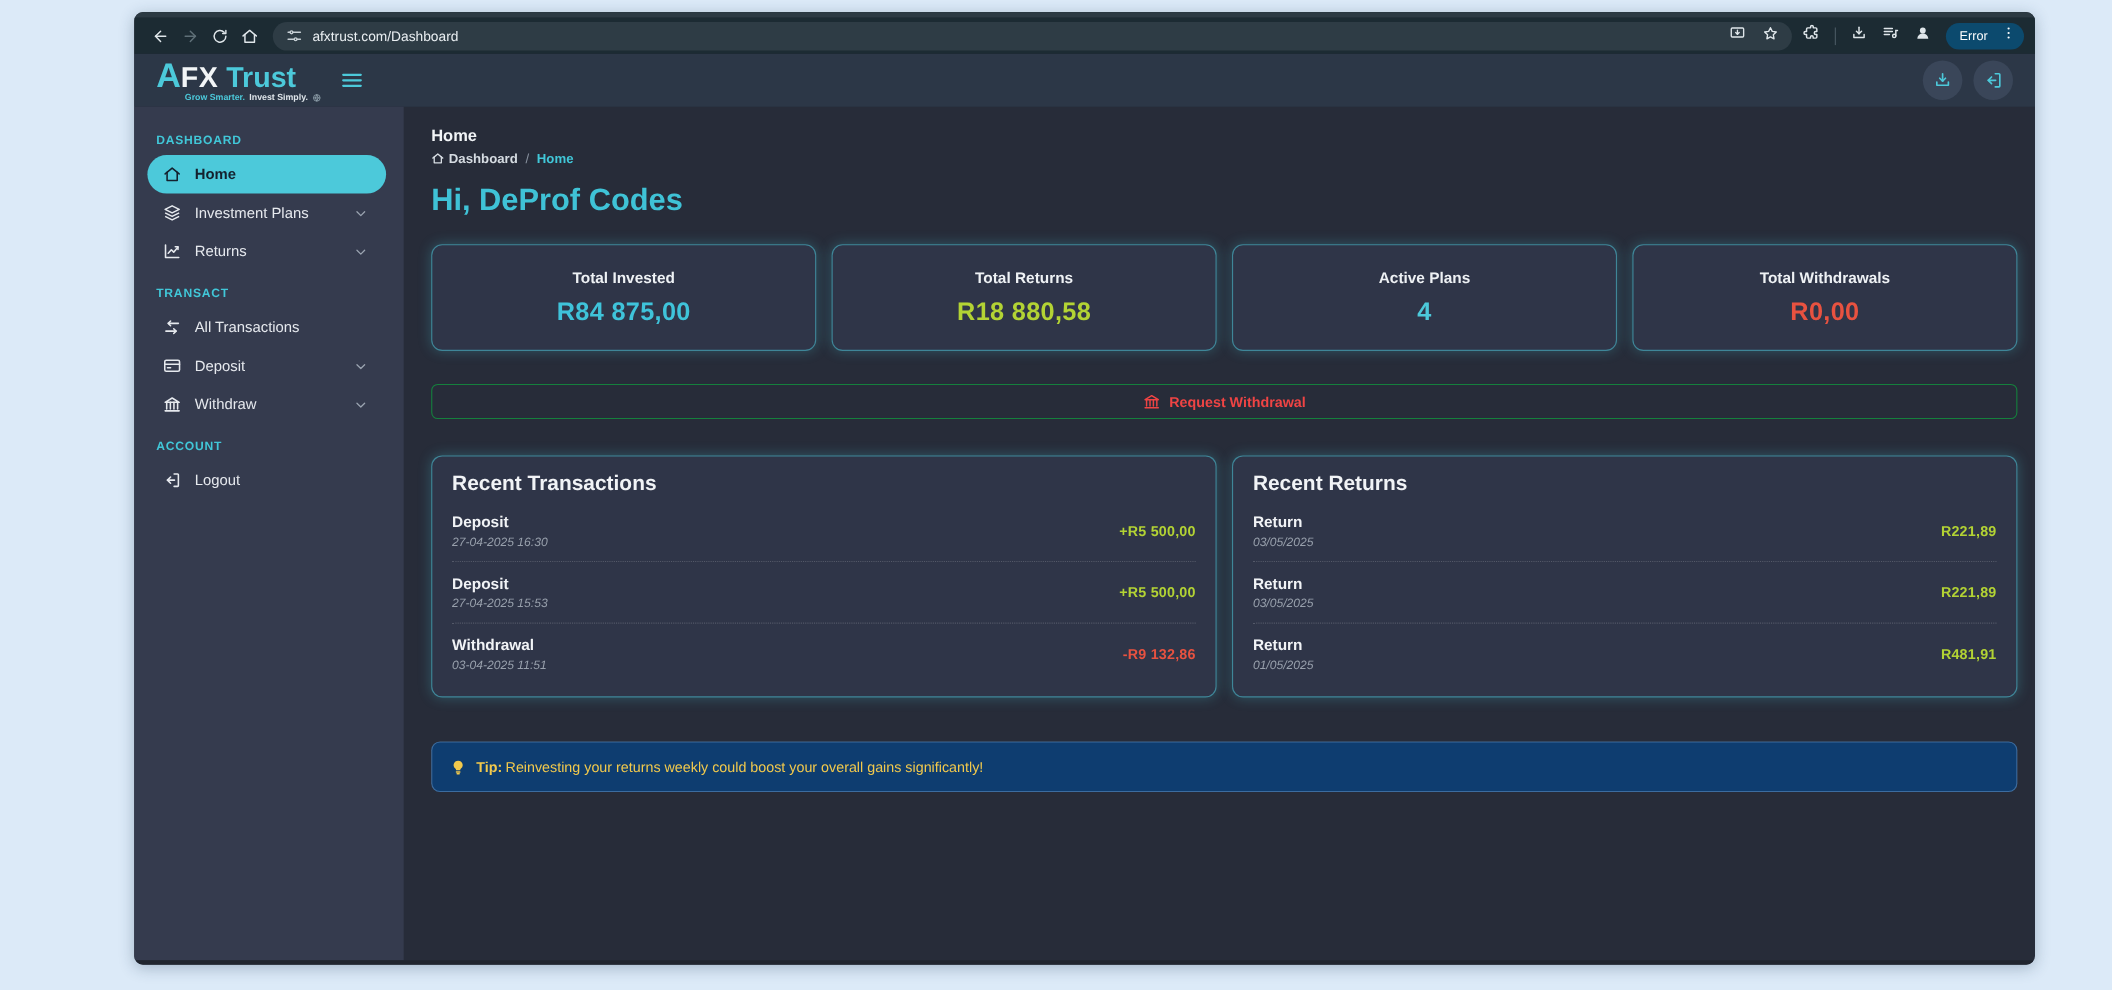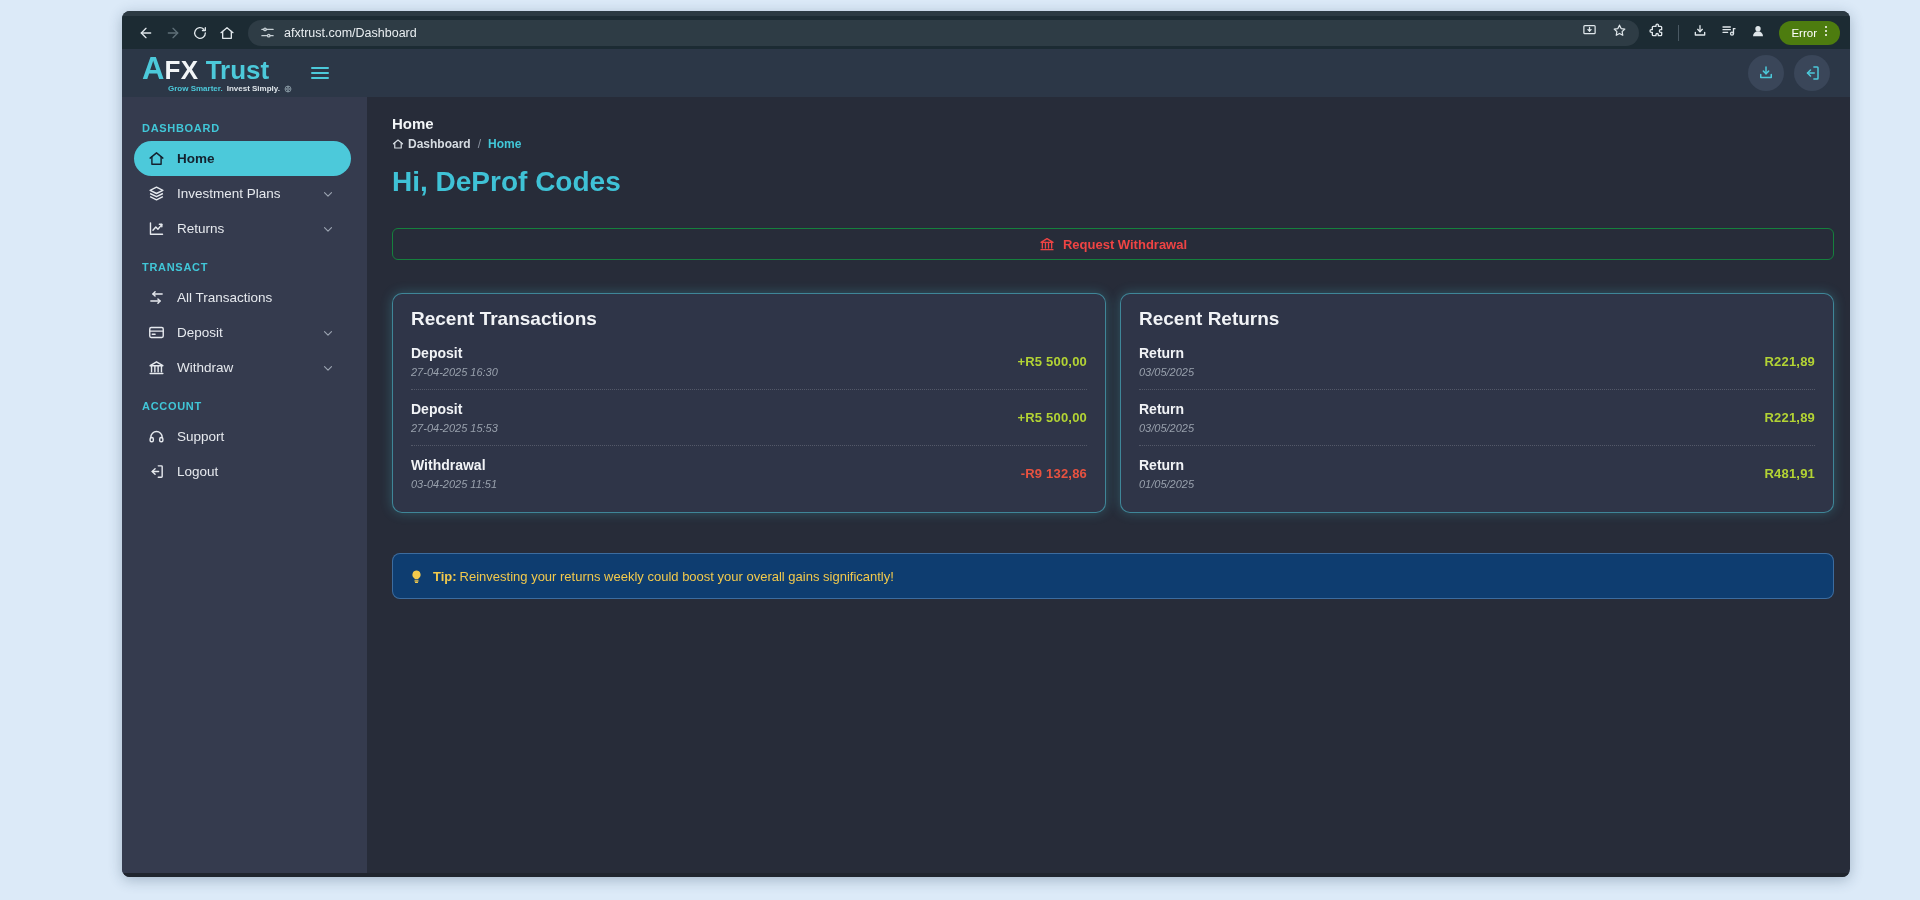--- a/index.html
+++ b/index.html
@@ -18,22 +18,22 @@
   .tb-btn.dim{color:#5f7078}
   .omnibox{flex:1;height:26px;background:#2e3c45;border-radius:13px;margin:0 10px 0 8px;display:flex;
            align-items:center;padding:0 12px;gap:9px;min-width:0}
   .omnibox svg{width:15px;height:15px}
   .omni-tune{color:#c7d0d5;display:flex}
   .omni-url{color:#e9eef1;font-size:12.5px;white-space:nowrap}
   .omni-right{margin-left:auto;display:flex;gap:15px;color:#dfe6ea}
   .tb-right{display:flex;align-items:center;gap:13px;color:#dfe6ea;flex:0 0 auto}
   .tb-right svg{width:16px;height:16px}
   .tb-sep{width:1px;height:16px;background:#4a5963}
-  .error-badge{height:24px;background:#4d7c0f;border-radius:12px;display:flex;align-items:center;
-               gap:2px;padding:0 7px 0 12px;color:#fff}
+  .error-badge{height:24px;background:#0c4a6e;border-radius:12px;display:flex;align-items:center;
+               gap:12px;padding:0 7px 0 12px;color:#fff}
   .error-badge .txt{font-size:11.5px}
   .error-badge svg{width:14px;height:14px}
 
   
   .app-header{height:48px;background:#2c3747;display:flex;align-items:center;padding:0 20px;flex:0 0 auto}
   .logo{display:flex;flex-direction:column;line-height:1}
   .logo-line1{display:flex;align-items:baseline}
   .logo-a{color:#4cc9da;font-size:31px;font-weight:bold}
   .logo-fx{color:#f2f5f7;font-size:26px;font-weight:bold;letter-spacing:.5px}
   .logo-trust{color:#4cc9da;font-size:26px;font-weight:bold;margin-left:7px}
@@ -311,28 +311,20 @@
         <span>Withdraw</span>
         <span class="chev">
             <svg viewBox="0 0 24 24" fill="none" stroke="currentColor" stroke-width="2" stroke-linecap="round" stroke-linejoin="round">
               <path d="M6 9.5l6 6 6-6"></path>
             </svg>
           </span>
       </div>
 
       <div class="nav-label">ACCOUNT</div>
       <div class="nav-item">
-        <svg viewBox="0 0 24 24" fill="none" stroke="currentColor" stroke-width="2" stroke-linecap="round">
-            <path d="M4 14v-1a8 8 0 0 1 16 0v1"></path>
-            <rect x="3" y="13.5" width="4.5" height="6" rx="2"></rect>
-            <rect x="16.5" y="13.5" width="4.5" height="6" rx="2"></rect>
-          </svg>
-        <span>Support</span>
-      </div>
-      <div class="nav-item">
         <svg viewBox="0 0 24 24" fill="none" stroke="currentColor" stroke-width="2" stroke-linecap="round" stroke-linejoin="round">
             <path d="M14.5 4H19a1 1 0 0 1 1 1v14a1 1 0 0 1-1 1h-4.5"></path>
             <path d="M10 8l-4 4 4 4"></path>
             <path d="M6 12h9"></path>
           </svg>
         <span>Logout</span>
       </div>
     </div>
 
     <div class="main">
@@ -343,20 +335,38 @@
               <path d="M3 11.5L12 4l9 7.5"></path>
               <path d="M5.5 9.5V20h13V9.5"></path>
             </svg>
           <span>Dashboard</span>
         </span>
         <span class="bc-sep">/</span>
         <span class="bc-current">Home</span>
       </div>
       <div class="greeting">Hi, DeProf Codes</div>
 
+      <div class="stats">
+        <div class="stat-card">
+          <div class="stat-label">Total Invested</div>
+          <div class="stat-value" style="color: rgb(63, 195, 218);">R84 875,00</div>
+        </div>
+        <div class="stat-card">
+          <div class="stat-label">Total Returns</div>
+          <div class="stat-value" style="color: rgb(179, 211, 52);">R18 880,58</div>
+        </div>
+        <div class="stat-card">
+          <div class="stat-label">Active Plans</div>
+          <div class="stat-value" style="color: rgb(76, 201, 218);">4</div>
+        </div>
+        <div class="stat-card">
+          <div class="stat-label">Total Withdrawals</div>
+          <div class="stat-value" style="color: rgb(232, 82, 64);">R0,00</div>
+        </div>
+      </div>
 
       <div class="actions">
         <div class="btn btn-outline">
           <svg viewBox="0 0 24 24" fill="none" stroke="currentColor" stroke-width="2" stroke-linecap="round" stroke-linejoin="round">
               <path d="M3 9.5L12 4l9 5.5z"></path>
               <path d="M5 9.5V18M9.7 9.5V18M14.3 9.5V18M19 9.5V18"></path>
               <path d="M3 20.5h18"></path>
             </svg>
           <span>Request Withdrawal</span>
         </div>

